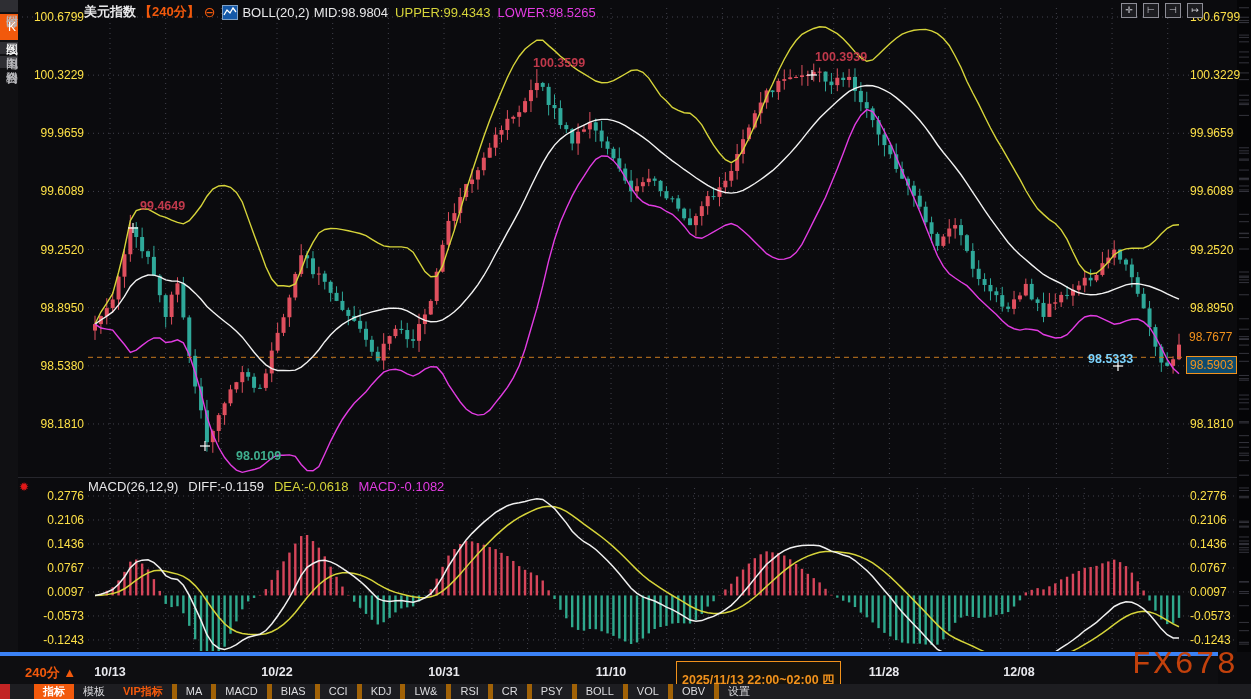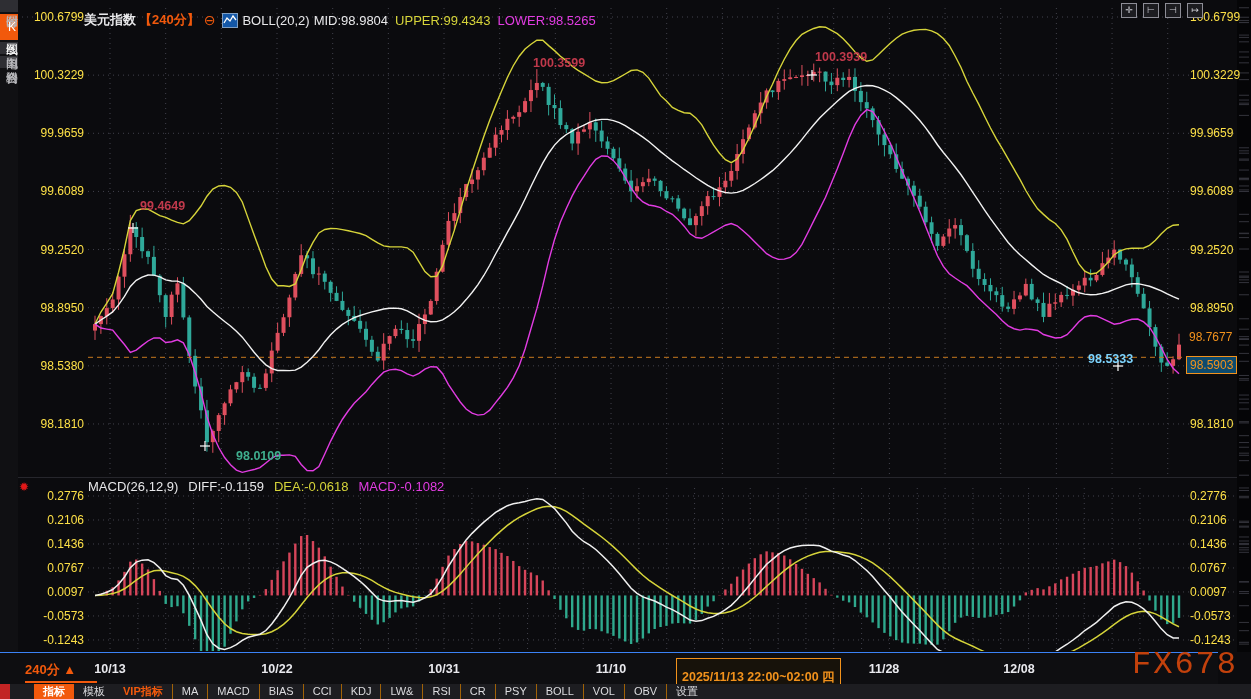--- a/index.html
+++ b/index.html
@@ -6,21 +6,21 @@
   .app{position:relative;width:1251px;height:699px;background:#0b0b0e;overflow:hidden;
        font-family:"Liberation Sans",sans-serif;-webkit-font-smoothing:antialiased;}
   svg{position:absolute;left:0;top:0;display:block;}
   
   .sidebar{position:absolute;left:0;top:0;width:18px;height:652px;background:#101013;z-index:5;}
   .side-item{width:18px;background:#2e2e33;color:#b9b9bd;font-size:12px;line-height:1.15;
              text-align:center;padding:6px 0;margin-bottom:2px;cursor:pointer;
              writing-mode:vertical-rl;text-orientation:upright;margin-left:auto;margin-right:auto;}
   .side-item.active{background:#f2590c;color:#fff;}
   
-  .hdr{position:absolute;left:84px;top:11px;z-index:6;display:flex;align-items:center;gap:7px;
+  .hdr{position:absolute;left:84px;top:3px;z-index:6;display:flex;align-items:center;gap:7px;
        font-size:13px;color:#e8e8ea;white-space:nowrap;text-align:center;}
   .hdr b{font-weight:bold;}
   .o{color:#f2590c;} .yel{color:#d6d43a;} .mag{color:#e23ce2;}
   .mini-chart-ic{display:inline-block;width:14px;height:13px;background:#1458a8;border:1px solid #7e9fc4;
        position:relative;}
   .mini-chart-ic svg{position:absolute;left:0;top:0;}
   .hdr-icons{position:absolute;right:48px;top:3px;z-index:6;display:flex;gap:6px;}
   .hic{width:14px;height:13px;border:1px solid #8d8d96;background:#1c1c20;color:#cfcfd6;
        font-size:9px;line-height:12px;text-align:center;cursor:pointer;}
   
@@ -29,36 +29,36 @@
   
   .macd-hdr{position:absolute;left:88px;top:479px;z-index:6;display:flex;gap:10px;font-size:13px;color:#e8e8ea;white-space:nowrap;}
   
   .anno{position:absolute;font-size:12.5px;font-weight:bold;z-index:6;white-space:nowrap;}
   .live{position:absolute;left:19px;top:480px;color:#e01818;font-size:12px;z-index:7;}
   
   .tag{position:absolute;z-index:7;font-size:12px;color:#f2921c;white-space:nowrap;}
   .tag.boxed{border:1px solid #f2921c;background:#0c4a6e;padding:1px 3px;}
   
   .xrow{position:absolute;left:0;top:652px;width:1218px;height:32px;background:#0e0e11;z-index:6;
-        border-top:1px solid #3b82f6;}
+        border-top:4px solid #3b82f6;}
   .period{position:absolute;left:25px;top:8px;color:#f2590c;font-weight:bold;font-size:13px;cursor:pointer;}
   .period-underline{position:absolute;left:25px;top:28px;width:72px;height:2px;background:#f2590c;}
   .xtick{position:absolute;top:9px;transform:translateX(-50%);font-size:12.5px;font-weight:bold;color:#e9e9ee;}
   .xrange{position:absolute;left:676px;top:5px;border:1px solid #f2921c;background:#17120a;color:#f2921c;
           font-size:12.5px;font-weight:bold;padding:10px 5px;}
   .wm{position:absolute;left:1132px;top:646px;z-index:7;font-size:32px;letter-spacing:2px;color:#c2410c;
       font-family:Liberation Mono, monospace;}
   
   .tbar{position:absolute;left:0;top:684px;width:1251px;height:15px;background:#1d1d21;z-index:8;
         display:flex;align-items:stretch;font-size:11px;color:#dcdcdf;}
   .tb-red{width:10px;background:#c22424;}
   .tb-item{padding:1px 9px;line-height:13px;cursor:pointer;white-space:nowrap;}
   .tb-item.active{background:#f2590c;color:#fff;font-weight:bold;margin-left:24px;}
   .tb-item.vip{color:#f2590c;font-weight:bold;}
-  .tb-ind{border-left:1px solid #a16207;}
+  .tb-ind{border-left:5px solid #a16207;}
 </style>
 </head>
 <body>
 
 <div class="app">
 
   <svg id="chart" width="1251" height="652">
       <rect x="0" y="0" width="1251" height="652" fill="#0b0b0e"></rect>
       <defs>
         <clipPath id="cp1">

